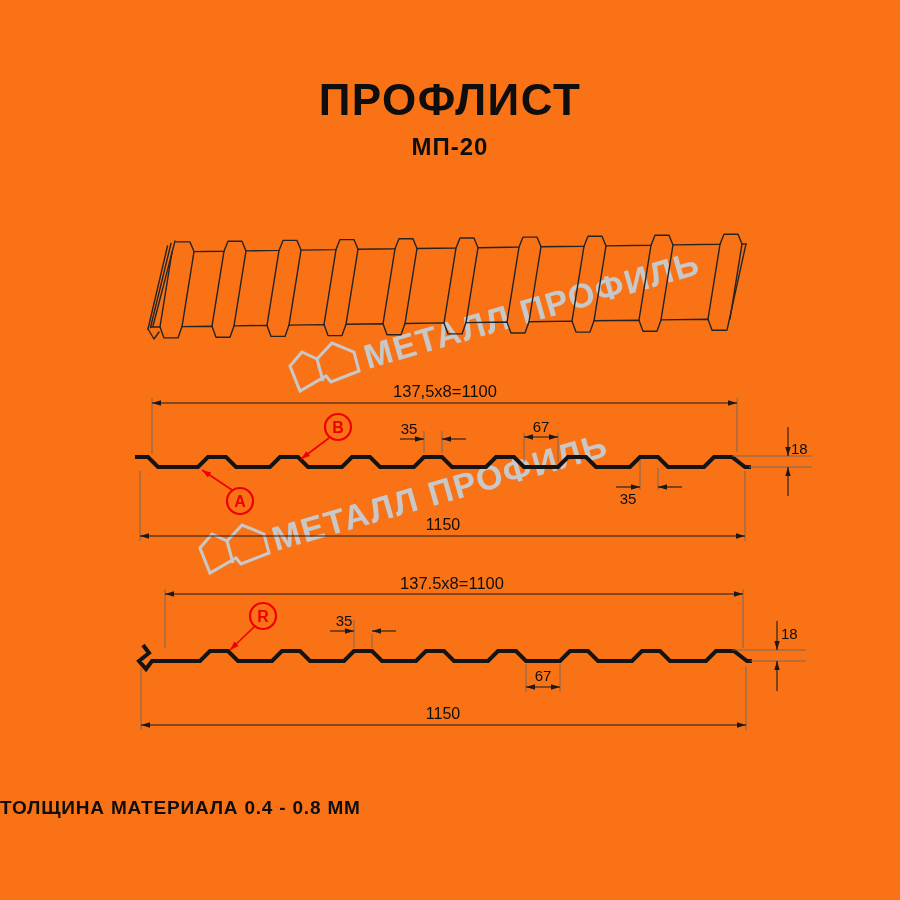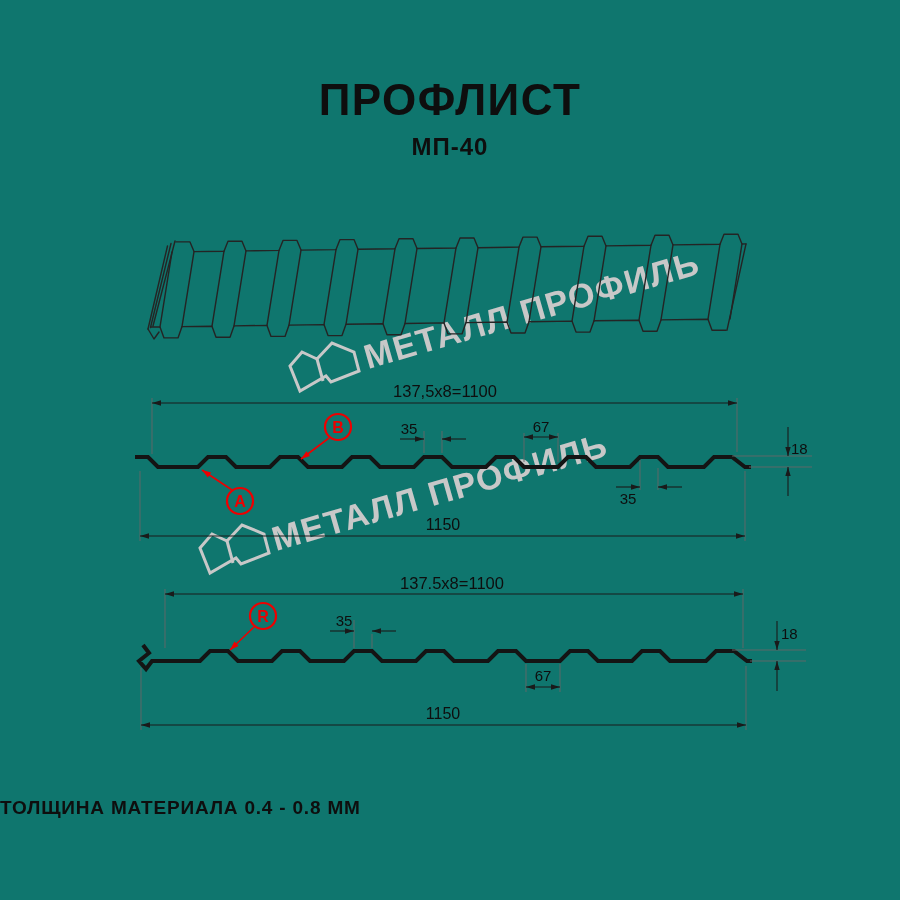--- a/index.html
+++ b/index.html
@@ -1,32 +1,32 @@
 <!DOCTYPE html>
 <html><head>
 <meta charset="utf-8">
 <style>
   html,body{margin:0;padding:0;background:#fff}
-  .page{position:relative;width:900px;height:900px;background:#0f766e;overflow:hidden;
+  .page{position:relative;width:900px;height:900px;background:#f97316;overflow:hidden;
         font-family:"Liberation Sans",sans-serif;color:#0e0e0e}
   .hdr{position:absolute;top:78px;left:0;width:100%;text-align:center;z-index:3}
   .title{font-size:44px;line-height:44px;font-weight:bold;letter-spacing:1.5px}
   .subtitle{margin-top:13px;font-size:24px;line-height:24px;font-weight:600;letter-spacing:1px}
   .ftr{position:absolute;top:797px;left:0;width:100%;text-align:left;z-index:3;
        font-size:19px;line-height:22px;font-weight:600;letter-spacing:.8px}
   svg.diagram{position:absolute;left:0;top:0;z-index:1}
   text{font-family:"Liberation Sans",sans-serif}
 </style>
 </head>
 <body>
 
 <div class="page">
   <div class="hdr">
     <div class="title">ПРОФЛИСТ</div>
-    <div class="subtitle">МП-40</div>
+    <div class="subtitle">МП-20</div>
   </div>
 
   <svg class="diagram" id="diagram" width="900" height="900" viewBox="0 0 900 900">
     <g id="wm1">
         <polygon points="290.0,366.0 302.0,352.0 317.0,359.0 332.0,343.0 354.0,352.0 359.0,371.0 331.0,382.0 326.0,376.0 300.0,391.0" fill="none" stroke="#c8c8c8" stroke-width="3" stroke-linejoin="miter"></polygon>
         <line x1="317" y1="359" x2="323" y2="381" stroke="#c8c8c8" stroke-width="3"></line>
         <text transform="translate(368,369) rotate(-16)" font-size="34" font-weight="bold" letter-spacing="1.5" fill="#c8c8c8">МЕТАЛЛ ПРОФИЛЬ</text>
       </g>
     <g id="wm2">
         <polygon points="200.0,548.0 212.0,534.0 227.0,541.0 242.0,525.0 264.0,534.0 269.0,553.0 241.0,564.0 236.0,558.0 210.0,573.0" fill="none" stroke="#c8c8c8" stroke-width="3" stroke-linejoin="miter"></polygon>

